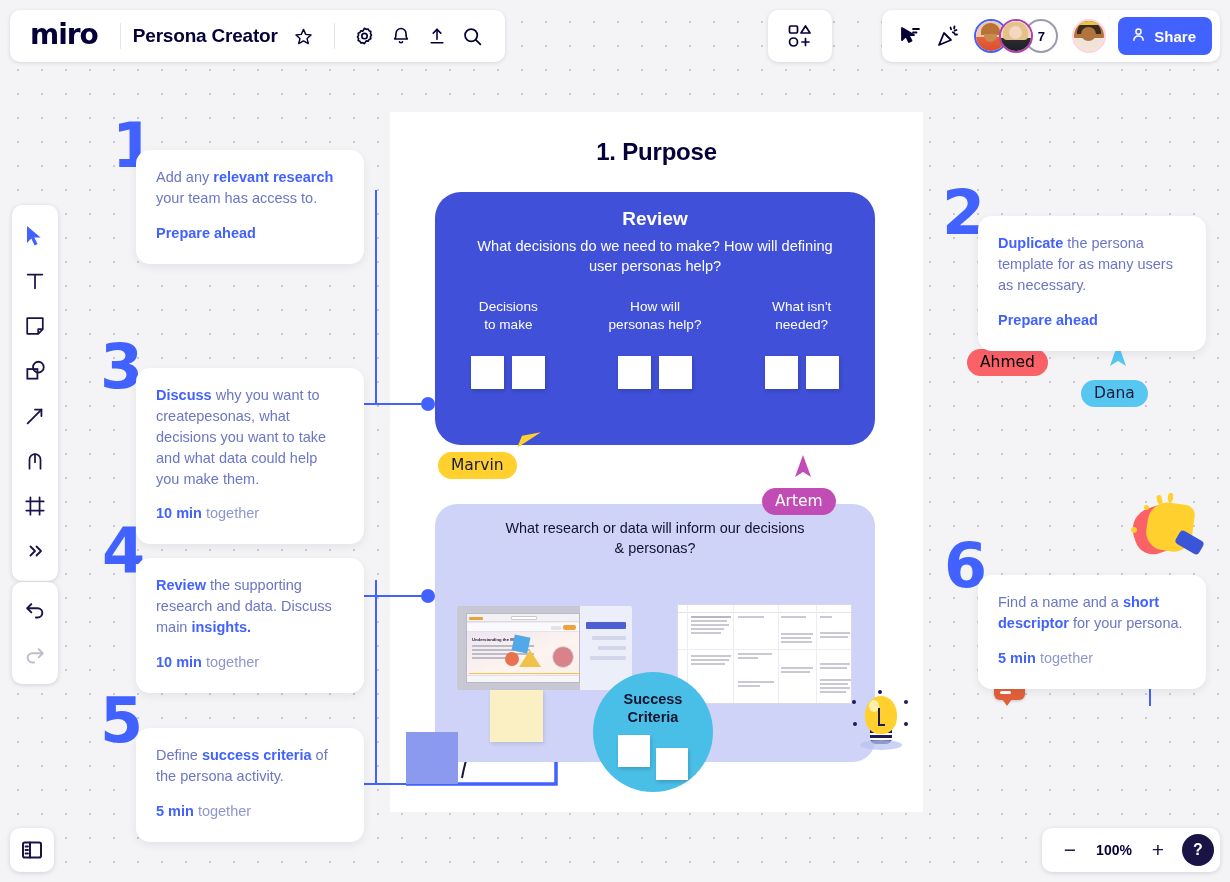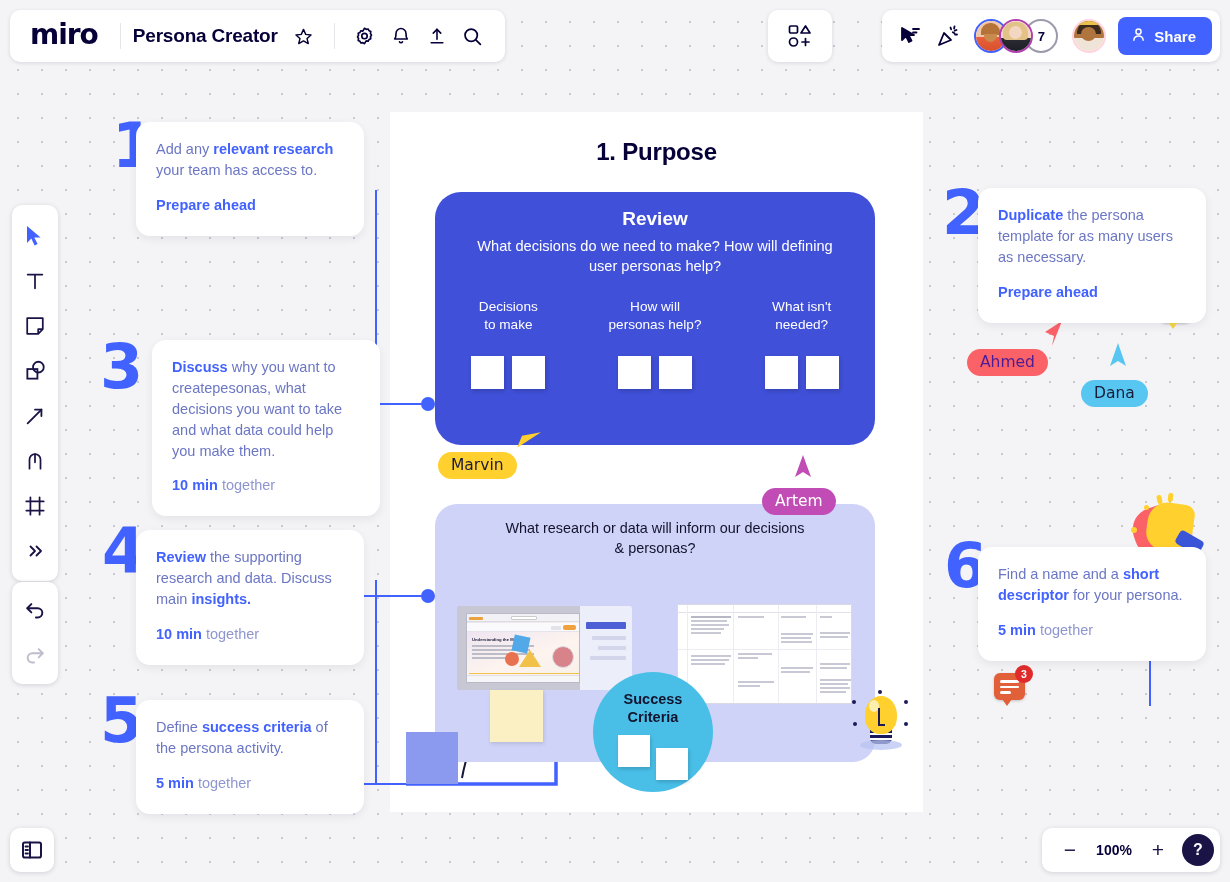--- a/index.html
+++ b/index.html
@@ -207,20 +207,21 @@
   
   .step-card {
     position: absolute;
     background: #fff;
     border-radius: 14px;
     padding: 17px 20px 20px 20px;
     font-size: 14.5px;
     line-height: 1.44;
     color: #6b76c4;
     box-shadow: 0 3px 10px rgba(5,0,56,0.07);
+    margin-top: 28px;
   }
   .step-card b { color: #4262ff; font-weight: 700; }
   .step-card .lead { color: #4262ff; font-weight: 700; display: block; margin-top: 14px; }
   .step-card .dur { color: #8e96d0; display: block; margin-top: 14px; }
   .step-card .dur b { color: #4262ff; }
   .step-num {
     position: absolute;
     font-size: 62px;
     font-weight: 700;
     color: #4262ff;
@@ -530,21 +531,21 @@
         <path d="M13 3 L21 25 L13 20 L5 25 Z" fill="#c14cb5"></path>
       </svg>
   </div>
   <div class="cur-label" style="left:762px;top:488px;background:#c14cb5;color:#ffffff;">Artem</div>
 
   <div class="cur-arrow" style="left:1042px;top:318px;">
     <svg width="30" height="32" viewBox="0 0 30 32">
         <path d="M20 3 L10 28 L12 18 L3 14 Z" fill="#fb6268"></path>
       </svg>
   </div>
-  <div class="cur-label" style="left:967px;top:349px;background:#fb6268;color:#4c1d95;">Ahmed</div>
+  <div class="cur-label" style="left:967px;top:349px;background:#fb6268;color:#000000;">Ahmed</div>
 
   <div class="cur-arrow" style="left:1104px;top:340px;">
     <svg width="28" height="30" viewBox="0 0 28 30">
         <path d="M14 3 L22 26 L14 21 L6 26 Z" fill="#57c7f2"></path>
       </svg>
   </div>
   <div class="cur-label" style="left:1081px;top:380px;background:#57c7f2;color:#1b1b3a;">Dana</div>
 
   <div class="comment-badge" style="left:1160px;top:296px;">
     <div class="cb-bubble" style="background:#f7d747;color:#f7d747;">
@@ -574,21 +575,21 @@
     <span class="lead">Prepare ahead</span>
   </div>
 
   <div class="step-num" style="left:942px;top:182px;">2</div>
   <div class="step-card" style="left:978px;top:188px;width:228px;">
     <span><b>Duplicate</b> the persona template for as many users as necessary.</span>
     <span class="lead">Prepare ahead</span>
   </div>
 
   <div class="step-num" style="left:100px;top:336px;">3</div>
-  <div class="step-card" style="left:152px;top:340px;width:228px;">
+  <div class="step-card" style="left:136px;top:340px;width:228px;">
     <span><b>Discuss</b> why you want to createpesonas, what decisions you want to take and what data could help you make them.</span>
     <span class="dur"><b>10 min</b> together</span>
   </div>
 
   <div class="step-num" style="left:102px;top:520px;">4</div>
   <div class="step-card" style="left:136px;top:530px;width:228px;">
     <span><b>Review</b> the supporting research and data. Discuss main <b>insights.</b></span>
     <span class="dur"><b>10 min</b> together</span>
   </div>
 

